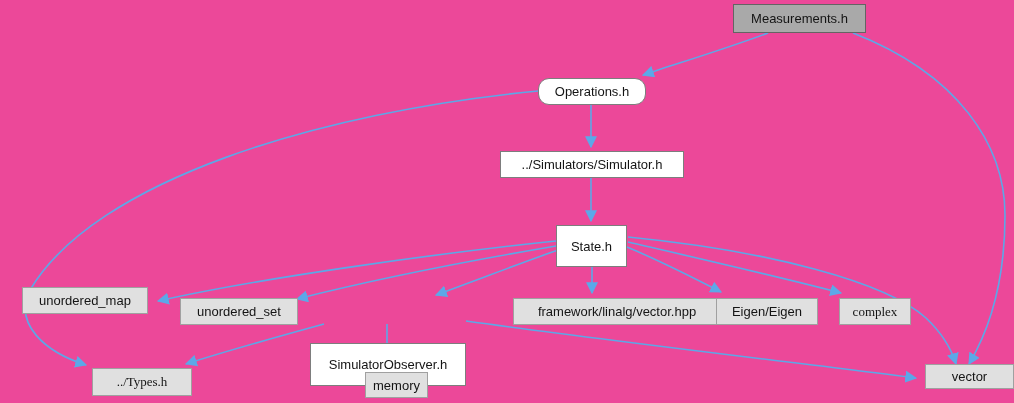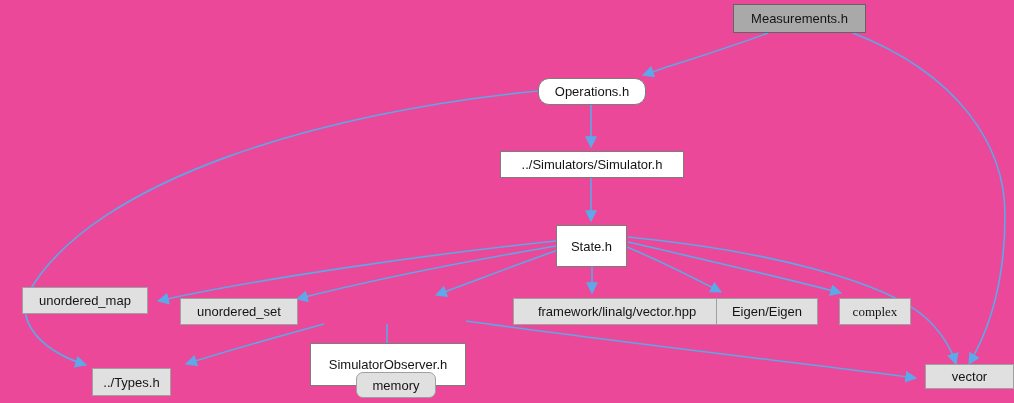--- a/index.html
+++ b/index.html
@@ -73,17 +73,17 @@
       <div class="node main" style="left: 733px; top: 4px; width: 133px; height: 29px;">Measurements.h</div>
       <div class="node file" style="left: 538px; top: 78px; width: 108px; height: 27px; border-radius: 11px;">Operations.h</div>
       <div class="node file" style="left: 500px; top: 151px; width: 184px; height: 27px;">../Simulators/Simulator.h</div>
       <div class="node file" style="left: 556px; top: 225px; width: 71px; height: 42px;">State.h</div>
       <div class="node system" style="left: 22px; top: 287px; width: 126px; height: 27px;">unordered_map</div>
       <div class="node system" style="left: 170px; top: 298px; width: 118px; height: 27px; margin-left: 10px;">unordered_set</div>
       <div class="node file" style="left: 310px; top: 298px; width: 156px; height: 43px; margin-top: 45px;">SimulatorObserver.h</div>
       <div class="node system" style="left: 513px; top: 298px; width: 208px; height: 27px;">framework/linalg/vector.hpp</div>
       <div class="node system" style="left: 716px; top: 298px; width: 102px; height: 27px;">Eigen/Eigen</div>
       <div class="node system" style="left: 839px; top: 298px; width: 72px; height: 27px; font-family: Liberation Serif, serif;">complex</div>
-      <div class="node system" style="left: 92px; top: 368px; width: 79px; height: 28px;">../Types.h</div>
-      <div class="node system" style="left: 356px; top: 372px; width: 80px; height: 26px; border-radius: 7px;">memory</div>
+      <div class="node system" style="left: 92px; top: 368px; width: 100px; height: 28px; font-family: Liberation Serif, serif;">../Types.h</div>
+      <div class="node system" style="left: 365px; top: 372px; width: 63px; height: 26px;">memory</div>
       <div class="node system" style="left: 925px; top: 364px; width: 89px; height: 25px;">vector</div>
     </div>
 </div>
 
 </body></html>

